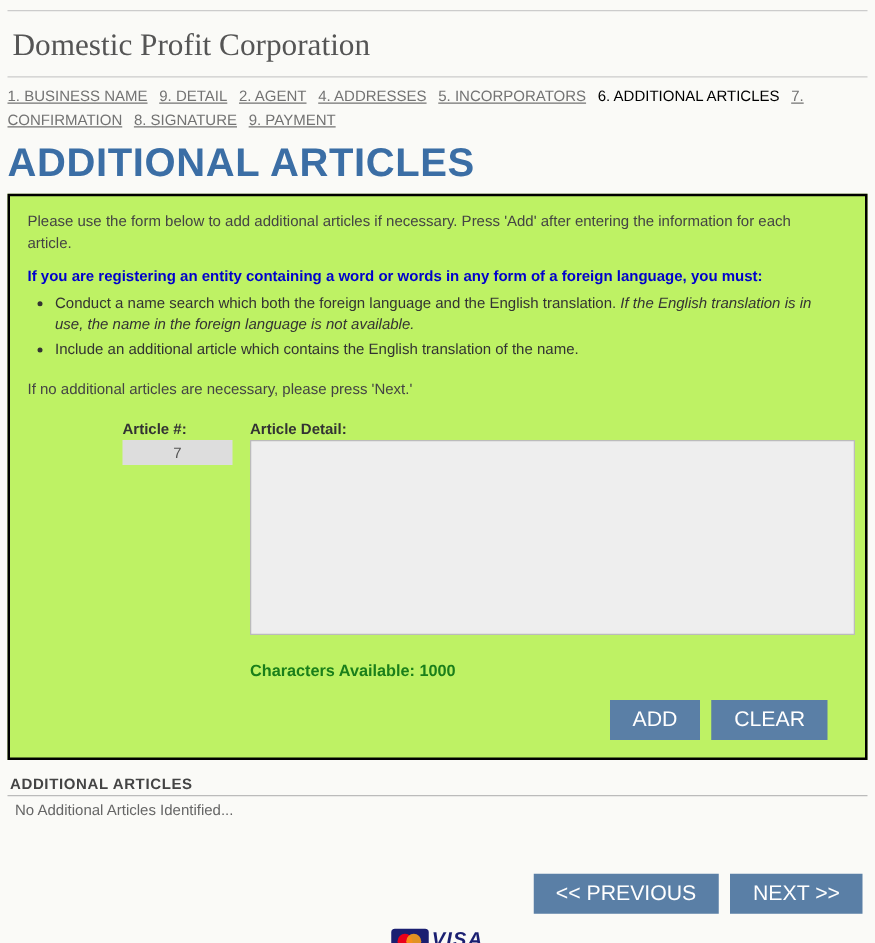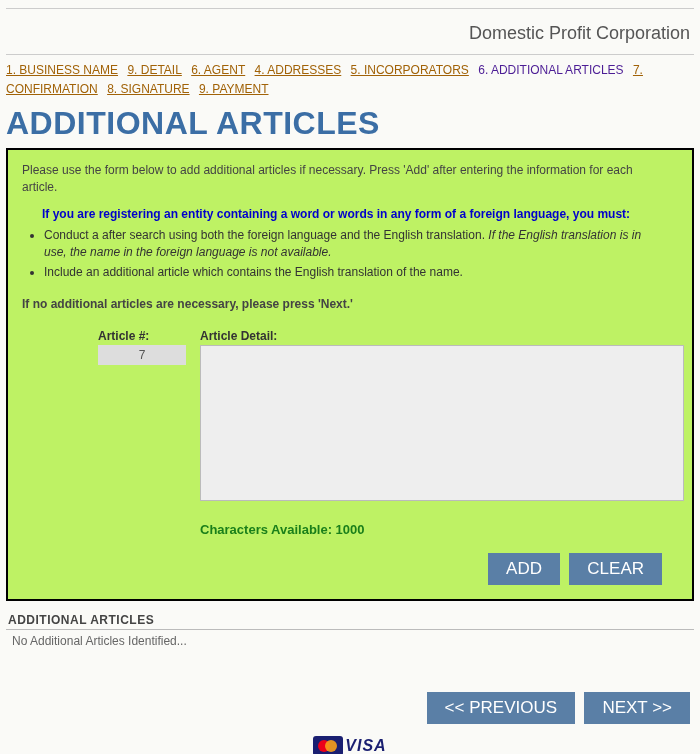--- a/index.html
+++ b/index.html
@@ -10,42 +10,41 @@
     font-size: 12px;
     background: #fafaf7;
     color: #333;
     width: 700px;
   }
   .top-rule {
     border-top: 1px solid #ccc;
     margin: 8px 6px 0 6px;
   }
   .page-title {
-    font-family: Liberation Sans, sans-serif;
-    font-size: 18px;
+    font-family: Liberation Serif, serif;
+    font-size: 25px;
     color: #555;
     margin: 14px 10px 10px 10px;
     font-weight: normal;
-    text-align: right;
   }
   .title-rule {
     border-top: 1px solid #ccc;
     margin: 0 6px 6px 6px;
   }
   .steps {
     margin: 0 6px 6px 6px;
     line-height: 1.6;
     font-size: 12px;
   }
   .steps a {
-    color: #a16207;
+    color: #737373;
     margin-right: 6px;
   }
   .steps .current {
-    color: #4c1d95;
+    color: #000000;
     text-decoration: none;
     margin-right: 6px;
   }
   h1.section-heading {
     margin: 4px 6px 6px 6px;
     color: #3b6ea5;
     font-family: Arial, sans-serif;
     font-size: 32px;
     font-weight: bold;
     letter-spacing: 0.5px;
@@ -55,30 +54,29 @@
     margin: 0 6px 8px 6px;
     padding: 12px 30px 14px 14px;
     background: #bef264;
   }
   .intro { color: #444; line-height: 1.4; }
   .notice {
     color: #0000cc;
     font-weight: bold;
     margin-top: 10px;
     line-height: 1.4;
-    margin-left: 20px;
   }
   .panel ul {
     margin: 4px 0 0 22px;
     padding: 0;
     color: #333;
   }
   .panel ul li { margin-bottom: 4px; line-height: 1.4; }
   .panel ul li em { font-style: italic; }
-  .no-articles-note { margin-top: 16px; color: #444; font-weight: bold; }
+  .no-articles-note { margin-top: 16px; color: #444; }
   .form-row {
     display: flex;
     margin-top: 18px;
   }
   .col-num {
     width: 100px;
     margin-left: 76px;
     margin-right: 14px;
   }
   .col-detail {
@@ -205,30 +203,30 @@
 </style>
 </head>
 <body>
 
 <div class="top-rule"></div>
 
 <div class="page-title">Domestic Profit Corporation</div>
 
 <div class="title-rule"></div>
 
-<div class="steps" id="steps-container"><a href="#">1. BUSINESS NAME</a> <a href="#">9. DETAIL</a> <a href="#">6. AGENT</a> <a href="#">4. ADDRESSES</a> <a href="#">5. INCORPORATORS</a> <span class="current">6. ADDITIONAL ARTICLES</span> <a href="#">7. CONFIRMATION</a> <a href="#">8. SIGNATURE</a> <a href="#">9. PAYMENT</a> </div>
+<div class="steps" id="steps-container"><a href="#">1. BUSINESS NAME</a> <a href="#">9. DETAIL</a> <a href="#">2. AGENT</a> <a href="#">4. ADDRESSES</a> <a href="#">5. INCORPORATORS</a> <span class="current">6. ADDITIONAL ARTICLES</span> <a href="#">7. CONFIRMATION</a> <a href="#">8. SIGNATURE</a> <a href="#">9. PAYMENT</a> </div>
 
 <h1 class="section-heading">ADDITIONAL ARTICLES</h1>
 
 <div class="panel">
   <div class="intro">Please use the form below to add additional articles if necessary. Press 'Add' after entering the information for each article.</div>
   <div class="notice">If you are registering an entity containing a word or words in any form of a foreign language, you must:</div>
   <ul>
     <li>
-      <span>Conduct a after search using both the foreign language and the English translation. </span><em>If the English translation is in use, the name in the foreign language is not available.</em>
+      <span>Conduct a name search which both the foreign language and the English translation. </span><em>If the English translation is in use, the name in the foreign language is not available.</em>
     </li>
     <li>Include an additional article which contains the English translation of the name.</li>
   </ul>
   <div class="no-articles-note">If no additional articles are necessary, please press 'Next.'</div>
 
   <div class="form-row">
     <div class="col-num">
       <div class="field-label">Article #:</div>
       <input class="article-num-input" type="text" readonly="" value="7" style="">
     </div>

